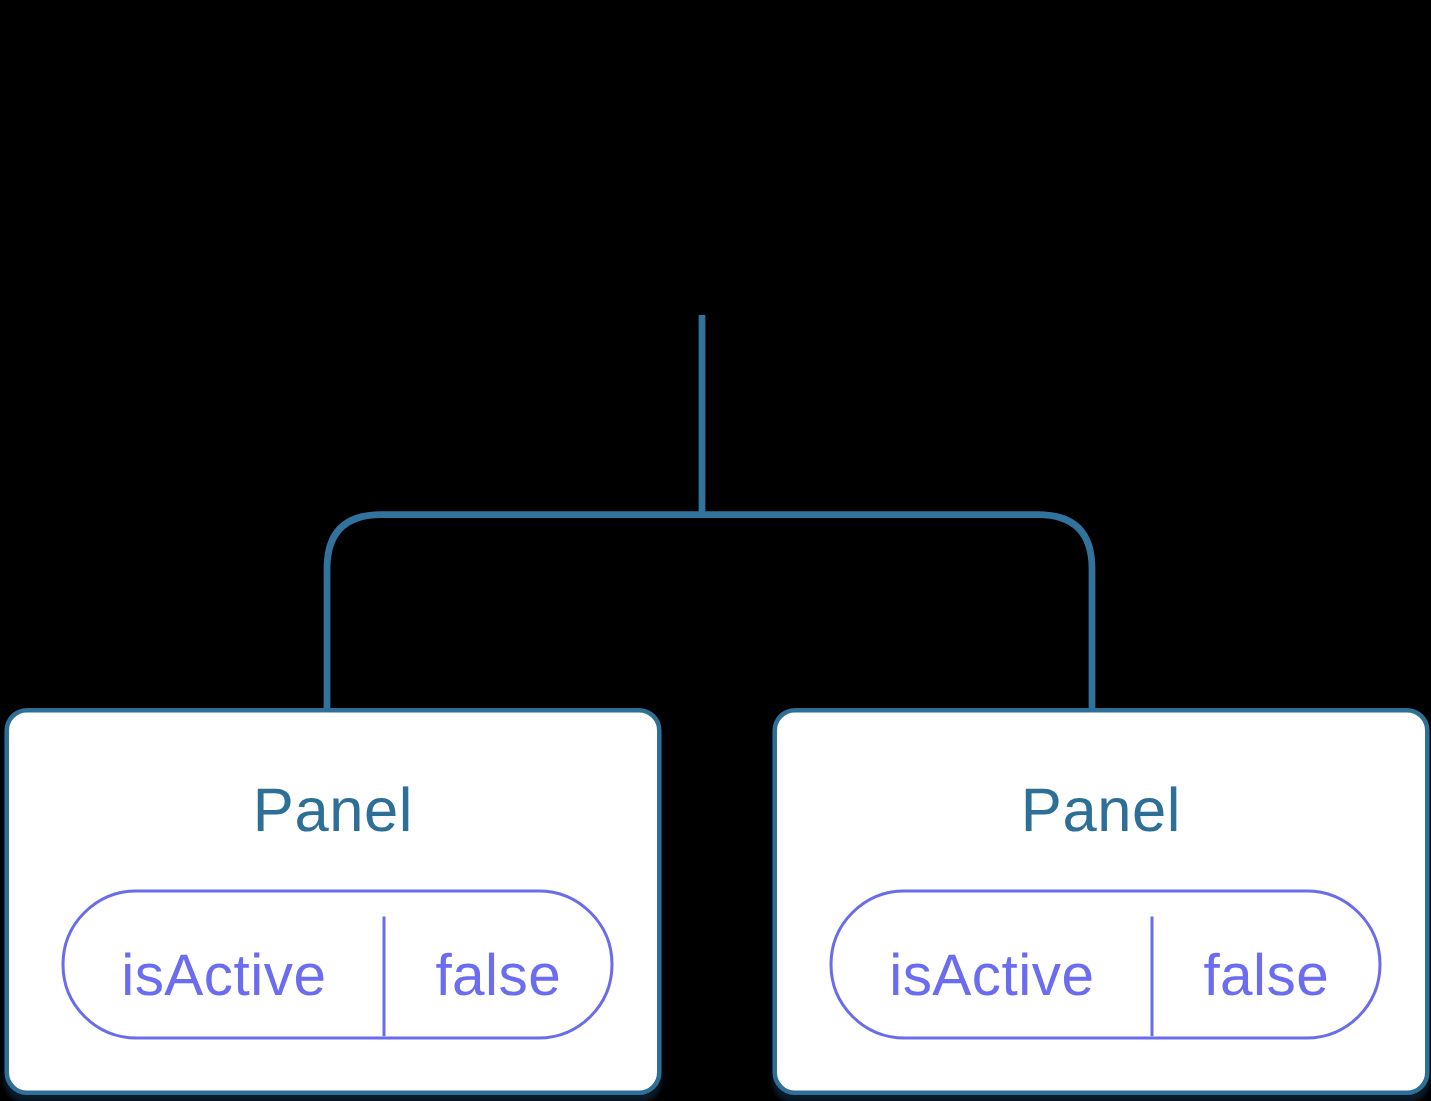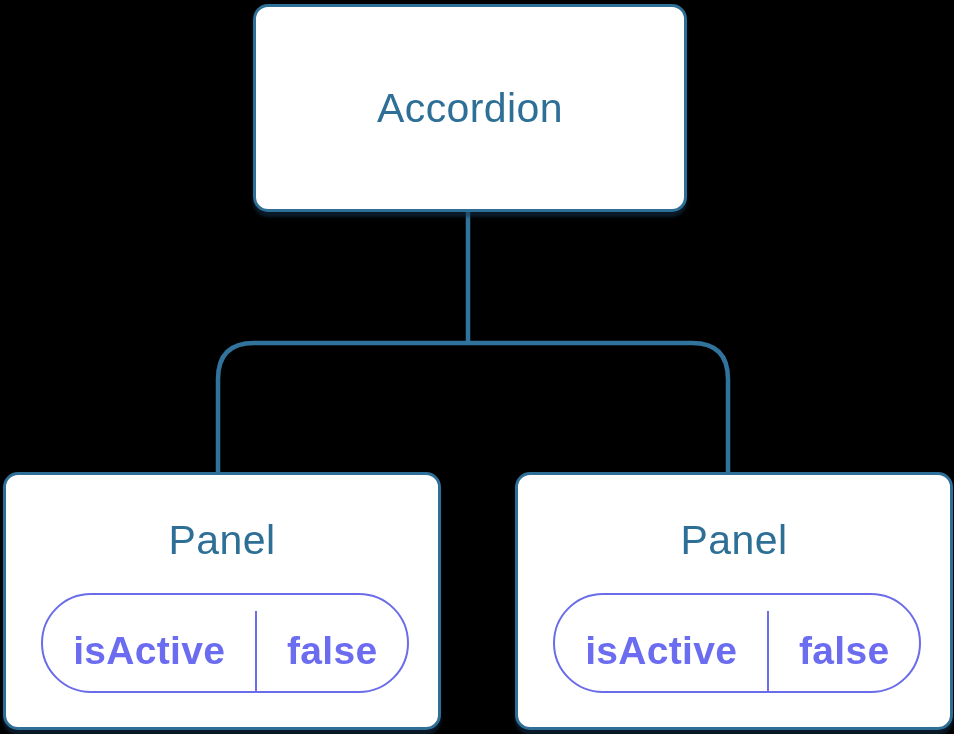--- a/index.html
+++ b/index.html
@@ -78,21 +78,21 @@
     display: flex;
     overflow: hidden;
     background: transparent;
   }
   .state-cell {
     display: flex;
     align-items: center;
     justify-content: center;
     color: var(--state-text, #6c6cf0);
     font-size: 39px;
-    font-weight: 700;
+    font-weight: 400;
     letter-spacing: 0.3px;
     white-space: nowrap;
     margin-top: 16px;
   }
   .state-key {
     flex: 1.42;
     border-right: 2.5px solid var(--state-accent, #6a6cea);
   }
   .state-value {
     flex: 1;
@@ -101,23 +101,20 @@
 </head>
 <body>
 
 <div class="canvas">
 
   <svg class="connectors" viewBox="0 0 954 734" xmlns="http://www.w3.org/2000/svg">
     <path d="M468 210 V343" stroke="#31739d"></path>
     <path d="M218 473 V379 Q218 343 254 343 H692 Q728 343 728 379 V473" stroke="#31739d"></path>
   </svg>
 
-  <div class="node root-node">
-    <span class="node-label">Accordion</span>
-  </div>
 
   <div class="node panel-node left">
     <span class="node-label">Panel</span>
     <div class="state-pill">
       <span class="state-cell state-key">isActive</span>
       <span class="state-cell state-value">false</span>
     </div>
   </div>
 
   <div class="node panel-node right">

